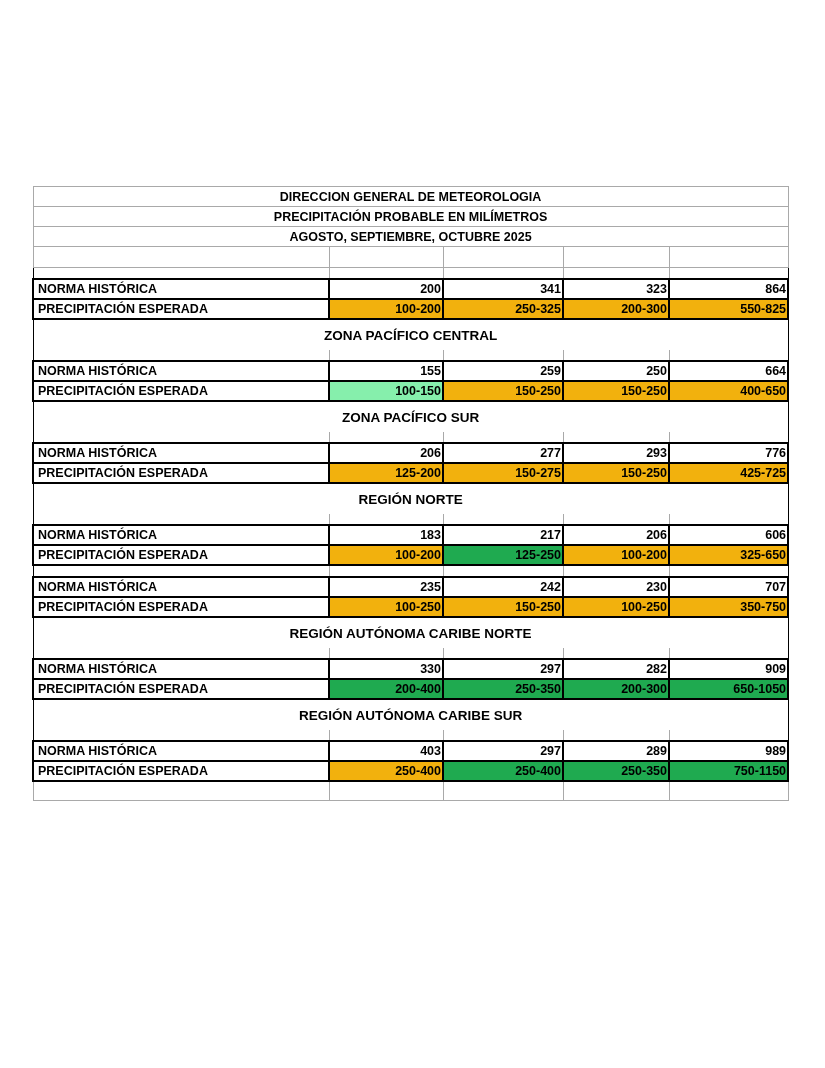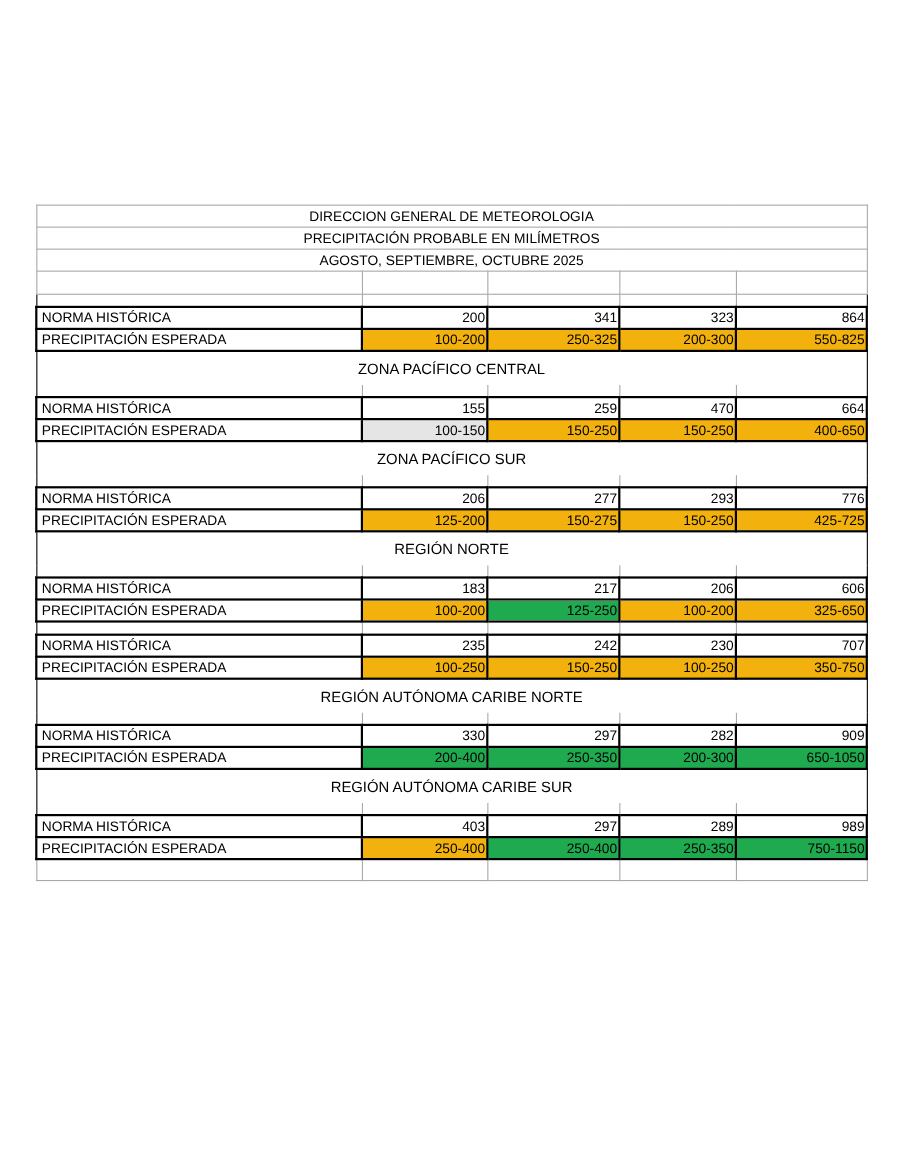--- a/index.html
+++ b/index.html
@@ -13,21 +13,21 @@
   }
   .sheet {
     position: absolute;
     left: 32px;
     top: 186px;
   }
   table.precip {
     border-collapse: collapse;
     table-layout: fixed;
     width: 755px;
-    font-weight: normal;
+    font-weight: bold;
     color: #000000;
   }
   td { overflow: hidden; white-space: nowrap; }
 
   
   tr.trow td {
     height: 17px;
     border: 1px solid #a9a9a9;
     text-align: center;
     font-size: 12.5px;
@@ -140,26 +140,26 @@
         <td class="first"></td>
         <td class="mid"></td>
         <td class="mid"></td>
         <td class="mid"></td>
         <td class="mid last"></td>
       </tr>
       <tr class="data-row">
         <td class="lbl">NORMA HISTÓRICA</td>
         <td class="val">155</td>
         <td class="val">259</td>
-        <td class="val">470</td>
+        <td class="val">250</td>
         <td class="val">664</td>
       </tr>
       <tr class="data-row">
         <td class="lbl">PRECIPITACIÓN ESPERADA</td>
-        <td class="val" style="background: #e5e5e5;">100-150</td>
+        <td class="val" style="background: #86efac;">100-150</td>
         <td class="val" style="background: rgb(242, 177, 13);">150-250</td>
         <td class="val" style="background: rgb(242, 177, 13);">150-250</td>
         <td class="val" style="background: rgb(242, 177, 13);">400-650</td>
       </tr>
 
       <tr class="zone-row">
         <td colspan="5">ZONA PACÍFICO SUR</td>
       </tr>
       <tr class="gap-row">
         <td class="first"></td>

